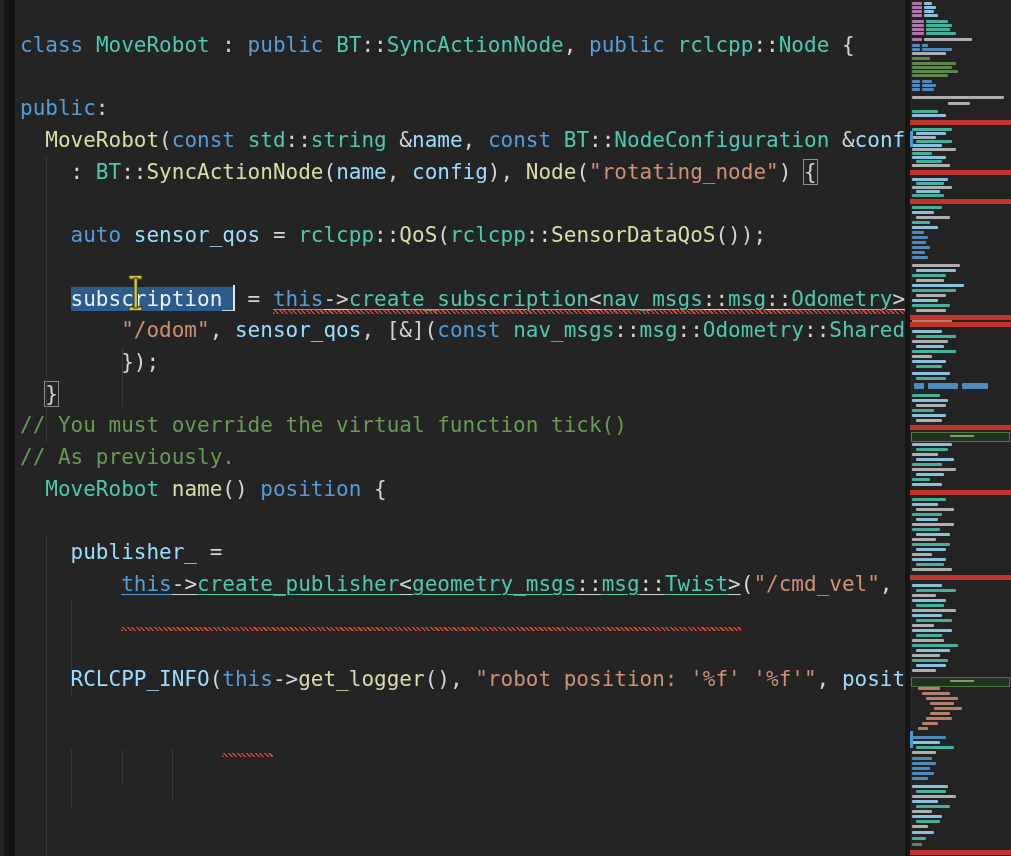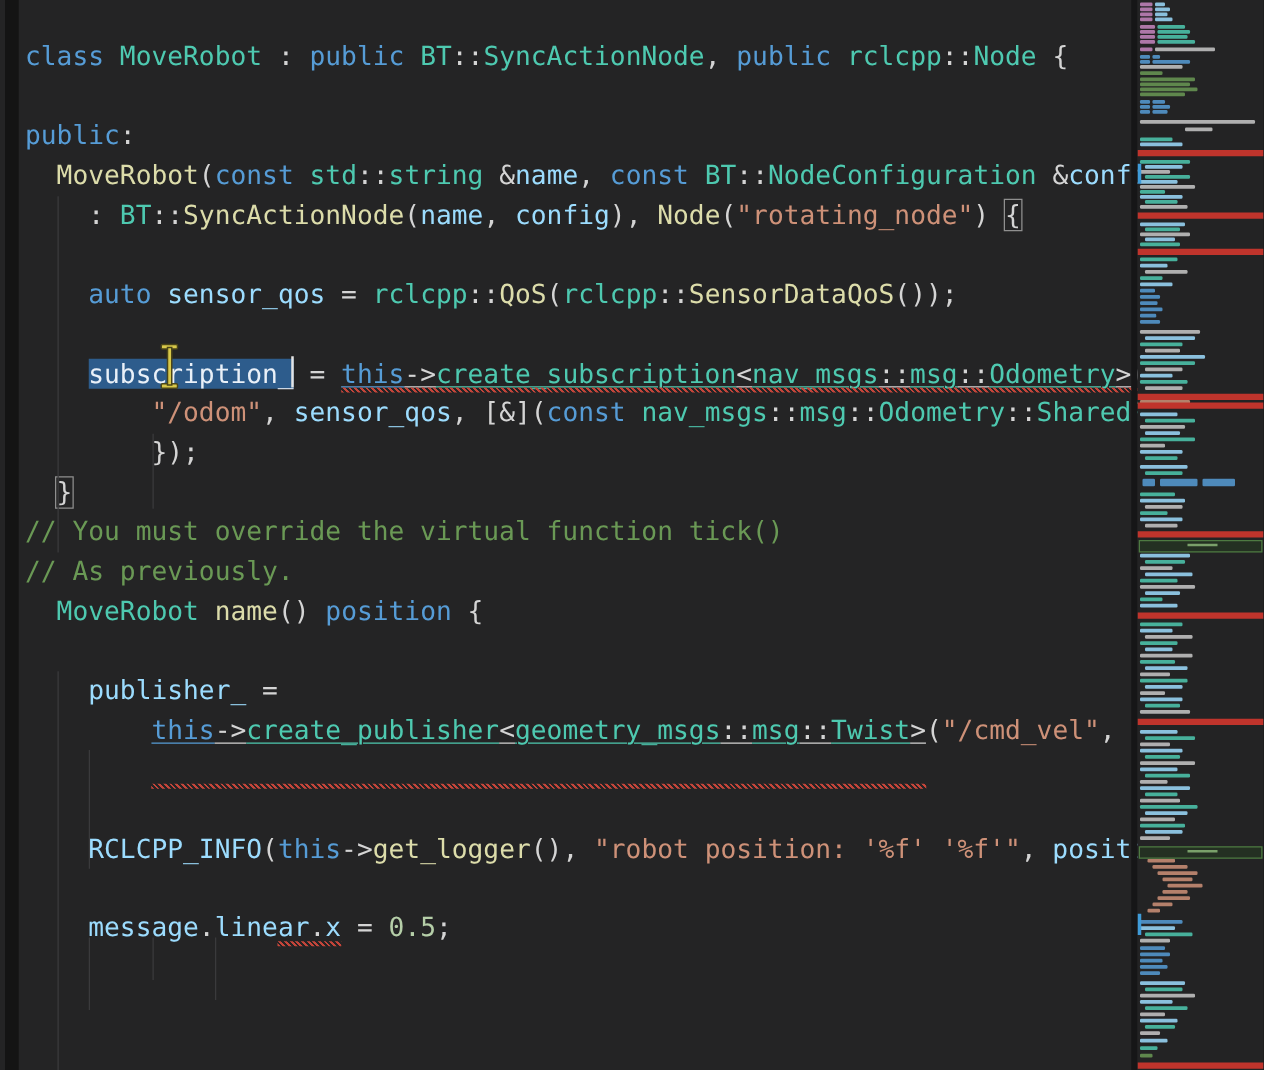--- a/index.html
+++ b/index.html
@@ -49,21 +49,20 @@
         <div class="line"><span class="com">// You must override the virtual function tick()</span></div>
         <div class="line"><span class="com">// As previously.</span></div>
         <div class="line"><span class="pun">  </span><span class="type">MoveRobot</span><span class="pun"> </span><span class="fn">name</span><span class="pun">() </span><span class="kw">position</span><span class="pun"> {</span></div>
         <div class="line"></div>
         <div class="line"><span class="pun">    </span><span class="var">publisher_</span><span class="pun"> =</span></div>
         <div class="line"><span class="pun">        </span><span class="kw u">this</span><span class="pun u">-&gt;</span><span class="type u">create_publisher</span><span class="pun u">&lt;</span><span class="type u">geometry_msgs</span><span class="pun u">::</span><span class="type u">msg</span><span class="pun u">::</span><span class="type u">Twist</span><span class="pun u">&gt;</span><span class="pun">(</span><span class="str">"/cmd_vel"</span><span class="pun">,</span></div>
         <div class="line"></div>
         <div class="line"></div>
         <div class="line"><span class="pun">    </span><span class="var">RCLCPP_INFO</span><span class="pun">(</span><span class="kw">this</span><span class="pun">-&gt;</span><span class="fn">get_logger</span><span class="pun">(), </span><span class="str">"robot position: '%f' '%f'"</span><span class="pun">, </span><span class="var">position_x</span></div>
         <div class="line"></div>
-        <div class="line"><span class="pun">    </span><span class="var">message</span><span class="pun">.</span><span class="var">linear</span><span class="pun">.</span><span class="var">x</span><span class="pun"> = </span><span class="num">0.5</span><span class="pun">;</span></div>
       </div>
   <div class="guide" style="left: 42px; top: 157px; height: 285px;"></div>
       <div class="guide" style="left: 42px; top: 537px; height: 319px;"></div>
       <div class="guide" style="left: 67px; top: 600px; height: 95px;"></div>
       <div class="guide" style="left: 118px; top: 347px; height: 60px;"></div>
       <div class="guide" style="left: 67px; top: 750px; height: 58px;"></div>
       <div class="guide" style="left: 118px; top: 750px; height: 34px;"></div>
       <div class="guide" style="left: 168px; top: 750px; height: 50px;"></div>
       <div class="squiggle" style="left: 269px; top: 310px; width: 639px;"></div>
       <div class="squiggle" style="left: 117px; top: 627px; width: 620px;"></div>

